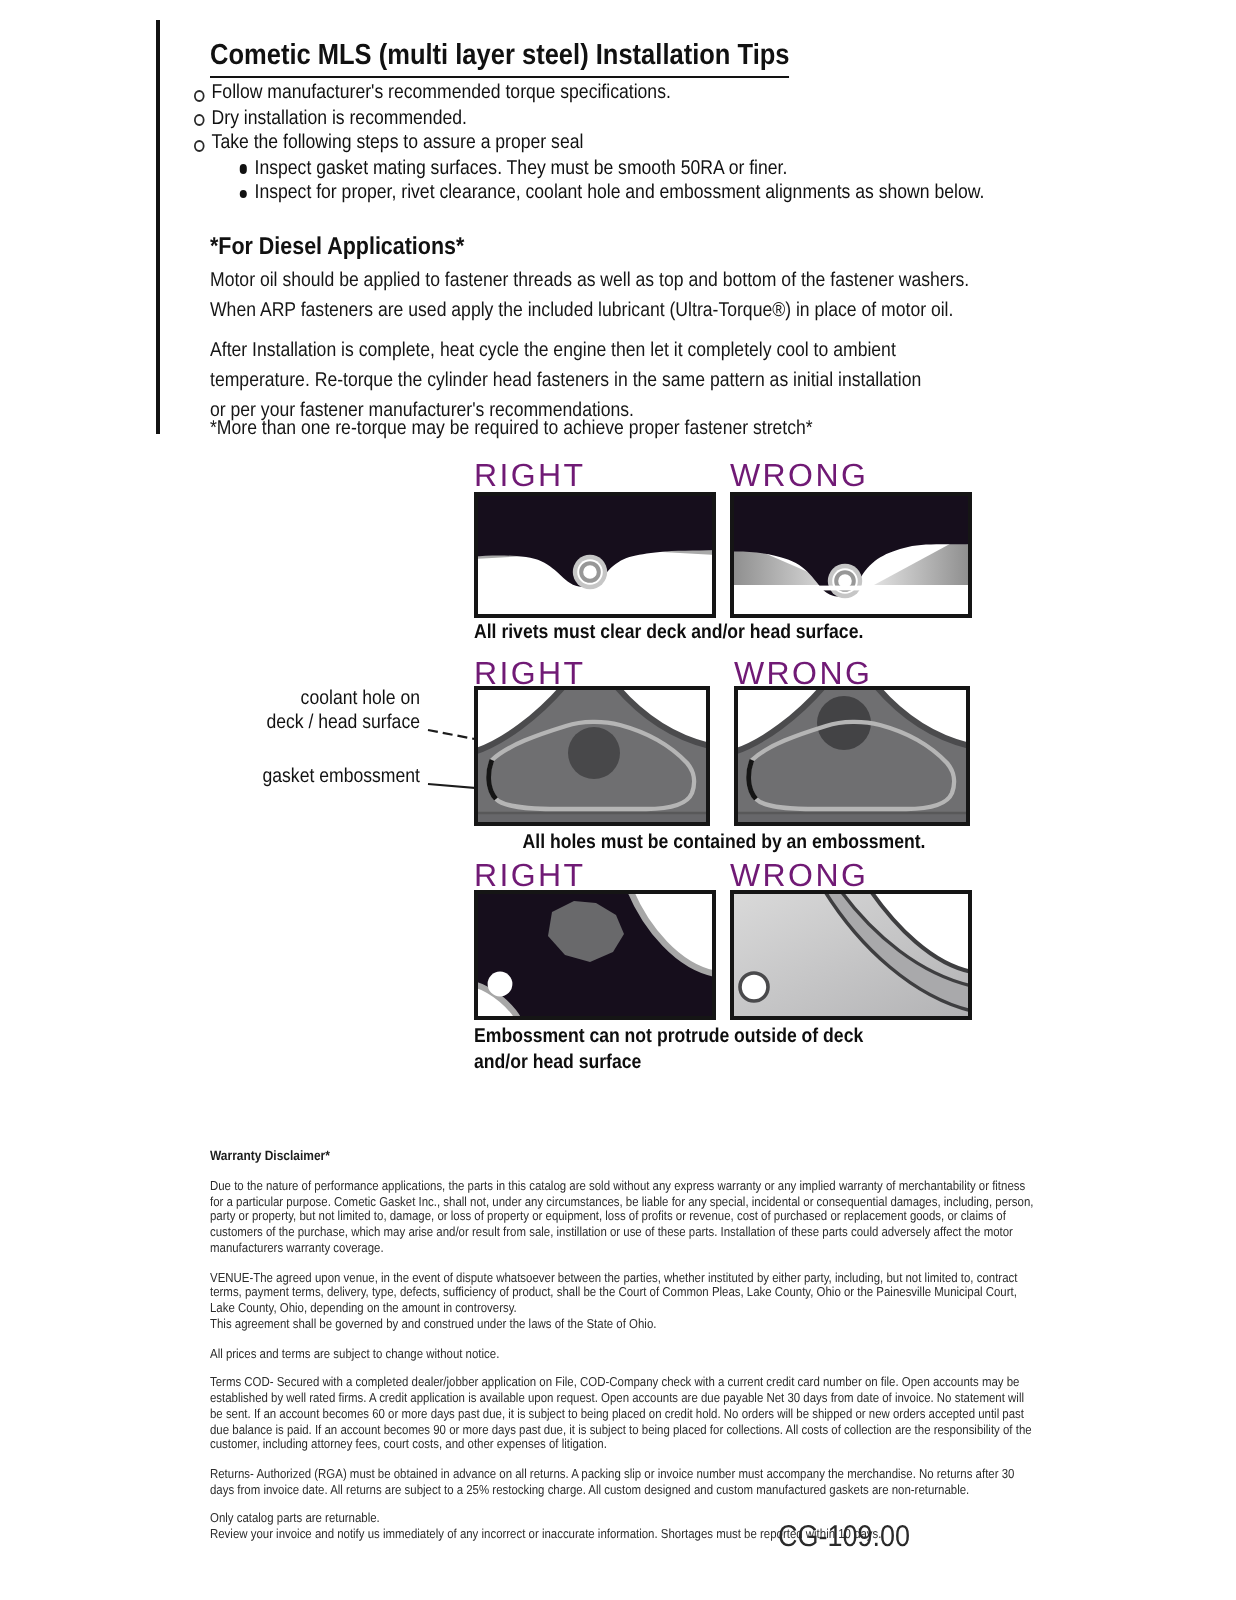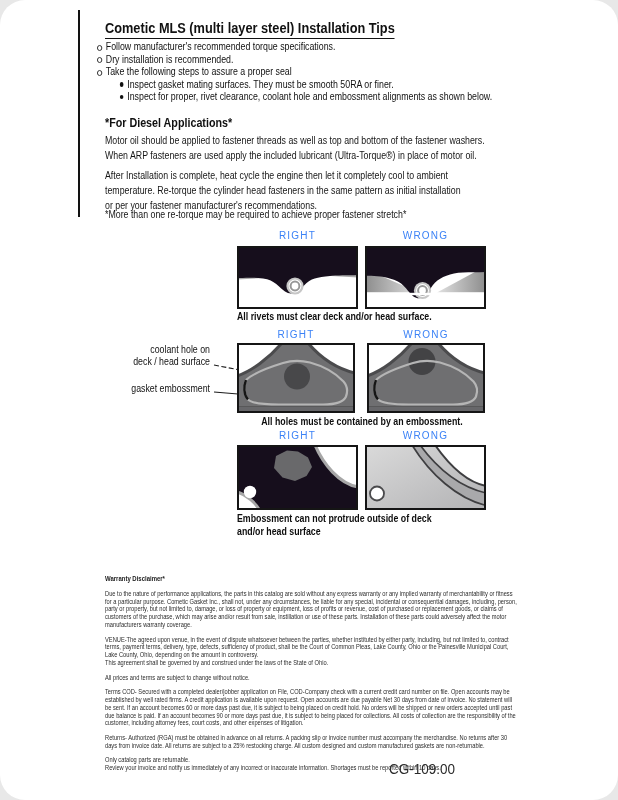--- a/index.html
+++ b/index.html
@@ -1,17 +1,17 @@
 <!DOCTYPE html>
 <html><head>
 <meta charset="utf-8">
 <style>
   html,body{margin:0;padding:0;background:#e8e8e8;}
   #page{position:relative;width:618px;height:800px;background:#ffffff;overflow:hidden;
-        font-family:"Liberation Sans","DejaVu Sans",sans-serif;color:#111;border-radius:25px;}
+        font-family:"Liberation Sans","DejaVu Sans",sans-serif;color:#111;}
   .abs{position:absolute;}
   .sq{transform:scaleX(0.88);transform-origin:0 0;}
   .sq-c{transform:scaleX(0.88);transform-origin:50% 0;}
   .sq-r{transform:scaleX(0.88);transform-origin:100% 0;}
   .prewrap{white-space:pre-line;}
 
   #scan-line{left:78px;top:10px;width:2px;height:207px;background:#121212;}
 
   #title{left:105px;top:20px;font-size:14.5px;font-weight:700;letter-spacing:0px;}
   #title .u{display:inline-block;border-bottom:1.6px solid #121212;padding-bottom:2px;}
@@ -21,21 +21,21 @@
   .tip-row.sub{margin-left:26px;}
   .bullet-o{flex:none;width:4px;height:4px;border:1px solid #2a2a2a;border-radius:50%;margin-top:3.5px;}
   .bullet-d{flex:none;width:4.4px;height:4.4px;background:#111;border-radius:50%;margin-top:3.5px;}
 
   #diesel-heading{left:105px;top:116px;font-size:12.2px;font-weight:700;}
   .para{left:105px;width:470px;font-size:10px;line-height:15px;color:#161616;}
   #para1{top:133px;}
   #para2{top:168px;}
   #note{top:207px;}
 
-  .diag-hdr{width:121px;text-align:center;font-size:10px;letter-spacing:1.2px;color:#3b82f6;}
+  .diag-hdr{width:121px;text-align:left;font-size:16px;letter-spacing:1.2px;color:#701a75;}
   .diag-hdr.w118{width:118px;}
   .caption{font-size:10px;font-weight:700;color:#0e0e0e;line-height:12.5px;}
 
   #callout-coolant,#callout-emboss{left:76px;width:134px;text-align:right;font-size:10px;line-height:12px;color:#121212;}
   #callout-coolant{top:344px;}
   #callout-emboss{top:383px;}
 
   #warranty{left:105px;top:575px;width:470px;font-size:6.5px;line-height:7.8px;color:#2c2c2c;}
   #warranty .w-head{font-size:6.8px;font-weight:700;margin-bottom:7px;color:#1c1c1c;}
   #warranty p{margin:0 0 6.8px 0;}

